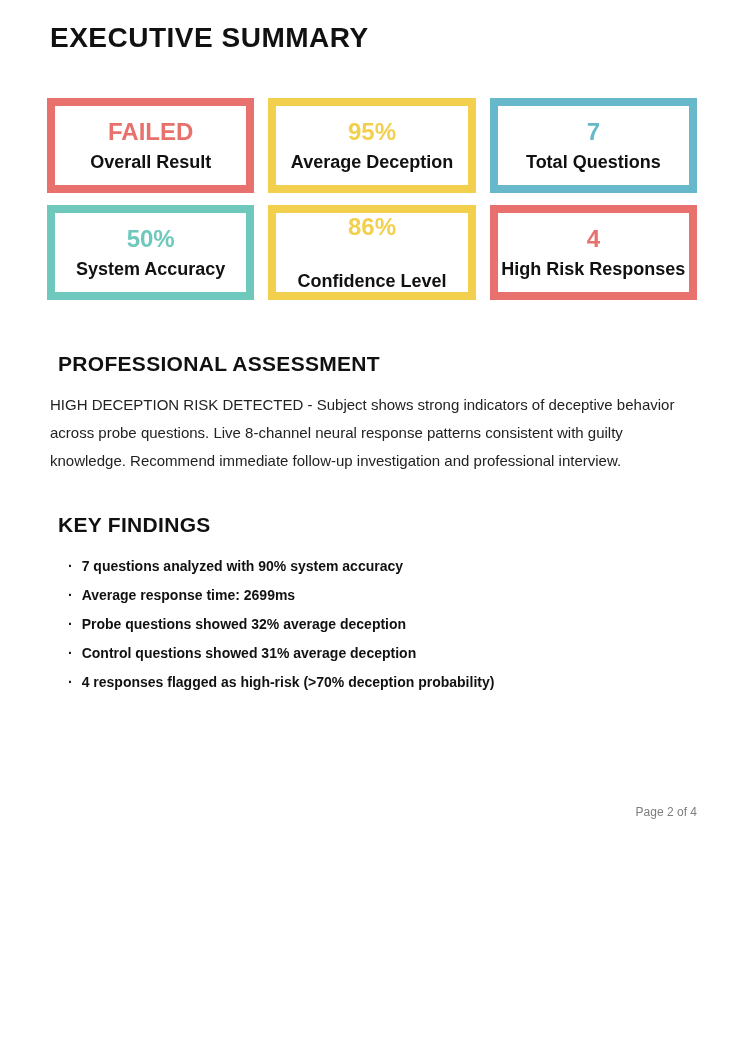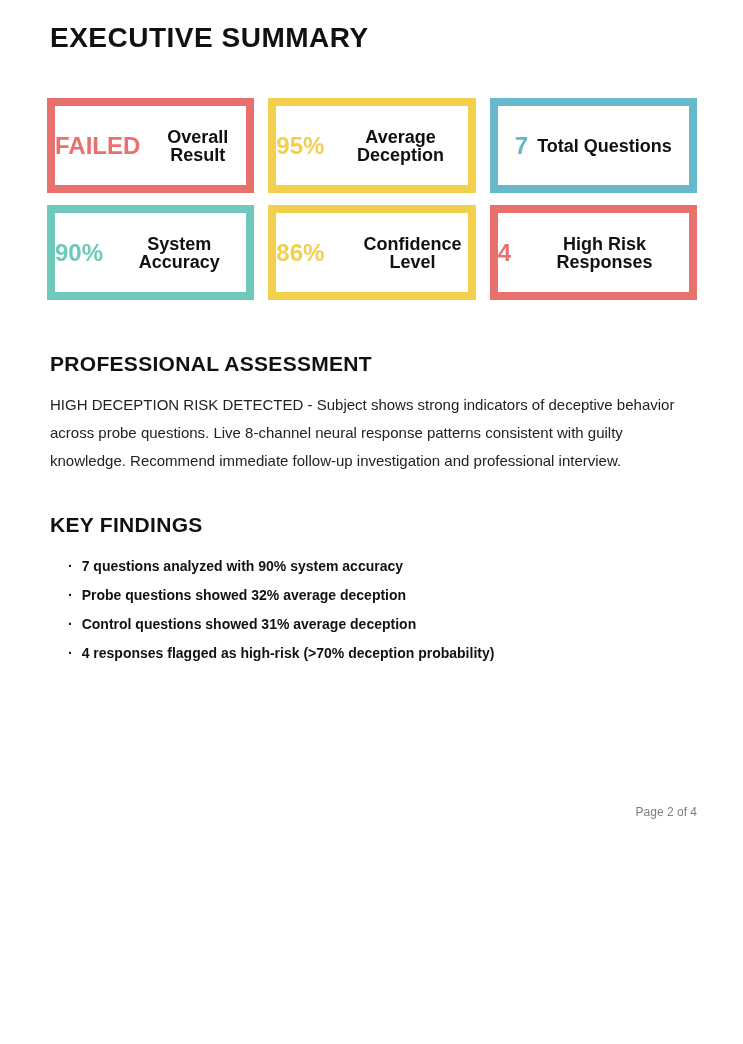--- a/index.html
+++ b/index.html
@@ -27,31 +27,31 @@
     margin: 44px 0 0 -3px;
     display: grid;
     grid-template-columns: repeat(3, 1fr);
     gap: 12px 14px;
   }
   .card {
     border: 8px solid #ccc;
     background: #fff;
     height: 95px;
     display: flex;
-    flex-direction: row;
+    flex-direction: column;
     align-items: center;
     justify-content: center;
     gap: 9px;
     text-align: center;
   }
   .card-value { font-size: 24px; font-weight: 700; line-height: 1; }
   .card-label { font-size: 18px; font-weight: 700; color: #111; line-height: 1; }
 
   .section-heading {
-    margin: 0;
+    margin: 8px;
     font-size: 21px;
     font-weight: 700;
     color: #111;
     letter-spacing: 0.3px;
   }
   .section-pa { margin-top: 52px; }
   .pa-body {
     margin: 15px 0 0;
     font-size: 15px;
     font-weight: 400;
@@ -102,21 +102,21 @@
       </div>
       <div class="card" style="border-color: rgb(242, 208, 78);">
         <div class="card-value" style="color: rgb(242, 208, 78);">95%</div>
         <div class="card-label">Average Deception</div>
       </div>
       <div class="card" style="border-color: rgb(104, 184, 204);">
         <div class="card-value" style="color: rgb(104, 184, 204);">7</div>
         <div class="card-label">Total Questions</div>
       </div>
       <div class="card" style="border-color: rgb(110, 200, 187);">
-        <div class="card-value" style="color: rgb(110, 200, 187);">90%</div>
+        <div class="card-value" style="color: rgb(110, 200, 187);">50%</div>
         <div class="card-label">System Accuracy</div>
       </div>
       <div class="card" style="border-color: rgb(242, 208, 78); gap: 33px;">
         <div class="card-value" style="color: rgb(242, 208, 78);">86%</div>
         <div class="card-label">Confidence Level</div>
       </div>
       <div class="card" style="border-color: rgb(232, 113, 109);">
         <div class="card-value" style="color: rgb(232, 113, 109);">4</div>
         <div class="card-label">High Risk Responses</div>
       </div>
@@ -124,20 +124,21 @@
 
     <div class="section-pa">
       <h2 class="section-heading">PROFESSIONAL ASSESSMENT</h2>
       <p class="pa-body">HIGH DECEPTION RISK DETECTED - Subject shows strong indicators of deceptive behavior across probe questions. Live 8-channel neural response patterns consistent with guilty knowledge. Recommend immediate follow-up investigation and professional interview.</p>
     </div>
 
     <div class="section-kf">
       <h2 class="section-heading">KEY FINDINGS</h2>
       <ul class="findings">
         <li><span class="bullet-dot">·</span><span>7 questions analyzed with 90% system accuracy</span></li>
+        <li><span class="bullet-dot">·</span><span>Average response time: 2699ms</span></li>
         <li><span class="bullet-dot">·</span><span>Probe questions showed 32% average deception</span></li>
         <li><span class="bullet-dot">·</span><span>Control questions showed 31% average deception</span></li>
         <li><span class="bullet-dot">·</span><span>4 responses flagged as high-risk (&gt;70% deception probability)</span></li>
       </ul>
     </div>
 
   </div>
 
   <div class="page-footer">Page 2 of 4</div>
 </div>

